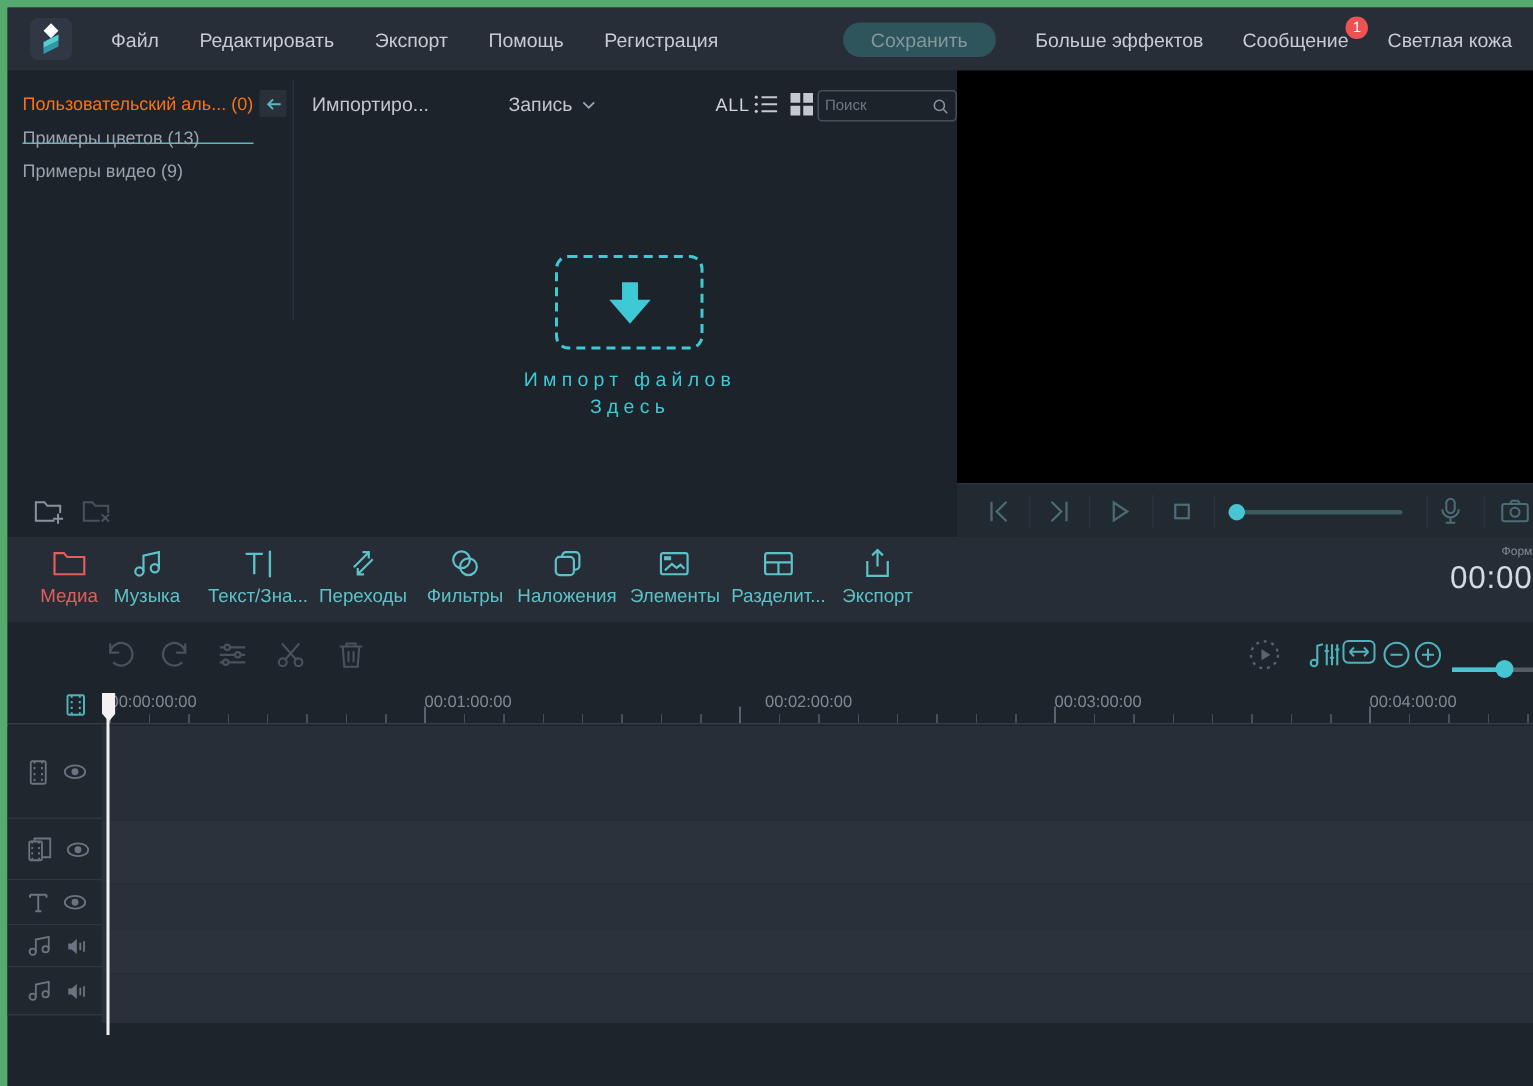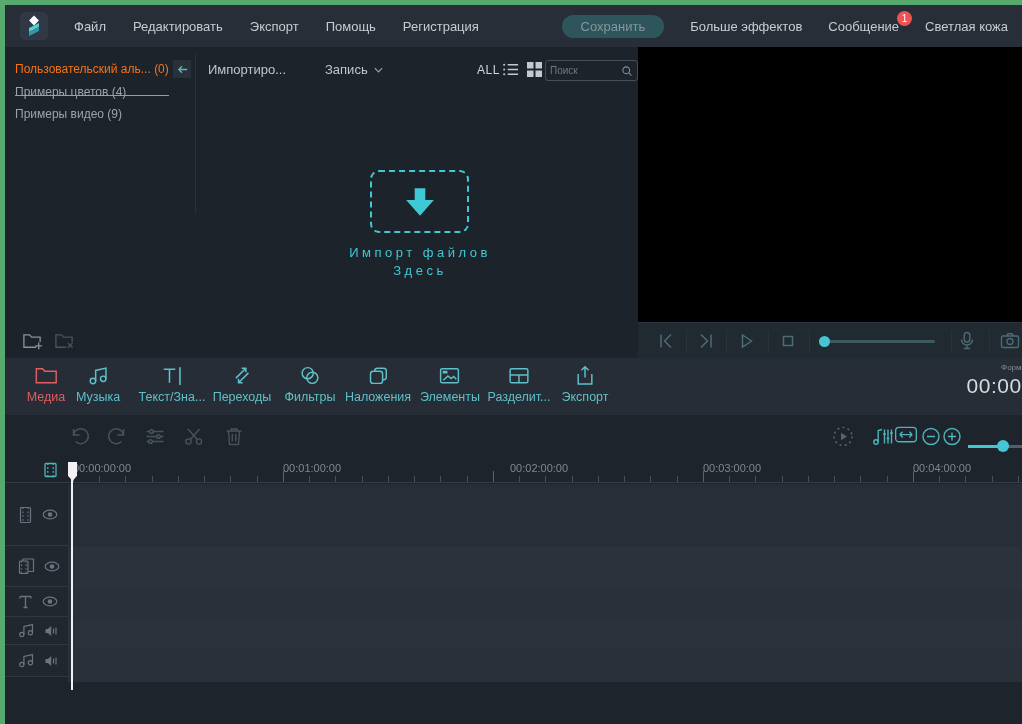--- a/index.html
+++ b/index.html
@@ -131,28 +131,28 @@
 
   <div class="main-row">
 
     <div class="media-panel">
       <div class="album selected" style="top:15px;">Пользовательский аль... (0)</div>
       <div class="back-btn">
         <svg width="13" height="13" viewBox="0 0 14 14" fill="none" stroke="currentColor" stroke-width="1.4">
               <path d="M12 7 H3 M6.5 3.5 L3 7 L6.5 10.5"></path>
             </svg>
       </div>
-      <div class="album" style="top:38px;">Примеры цветов (4)</div>
+      <div class="album" style="top:38px;">Примеры цветов (13)</div>
       <div class="album" style="top:60px;">Примеры видео (9)</div>
       <div class="sidebar-divider"></div>
 
       <div class="lib-action" style="left:203px;">
         <span>Импортиро...</span>
       </div>
-      <div class="lib-action" style="left:320px;">
+      <div class="lib-action" style="left:334px;">
         <span>Запись</span>
         <svg width="9" height="6" viewBox="0 0 10 6" fill="none" stroke="#9aa3ad" stroke-width="1.3">
               <path d="M1 1 L5 5 L9 1"></path>
             </svg>
       </div>
       <div class="all-label">ALL</div>
       <div class="view-icon" style="left:497px;">
         <svg viewBox="0 0 18 18" fill="none" stroke="currentColor" stroke-width="1.4">
               <path d="M6 4 H17 M6 9 H17 M6 14 H17"></path>
               <circle cx="2.3" cy="4" r="1.1" fill="currentColor" stroke="none"></circle>

